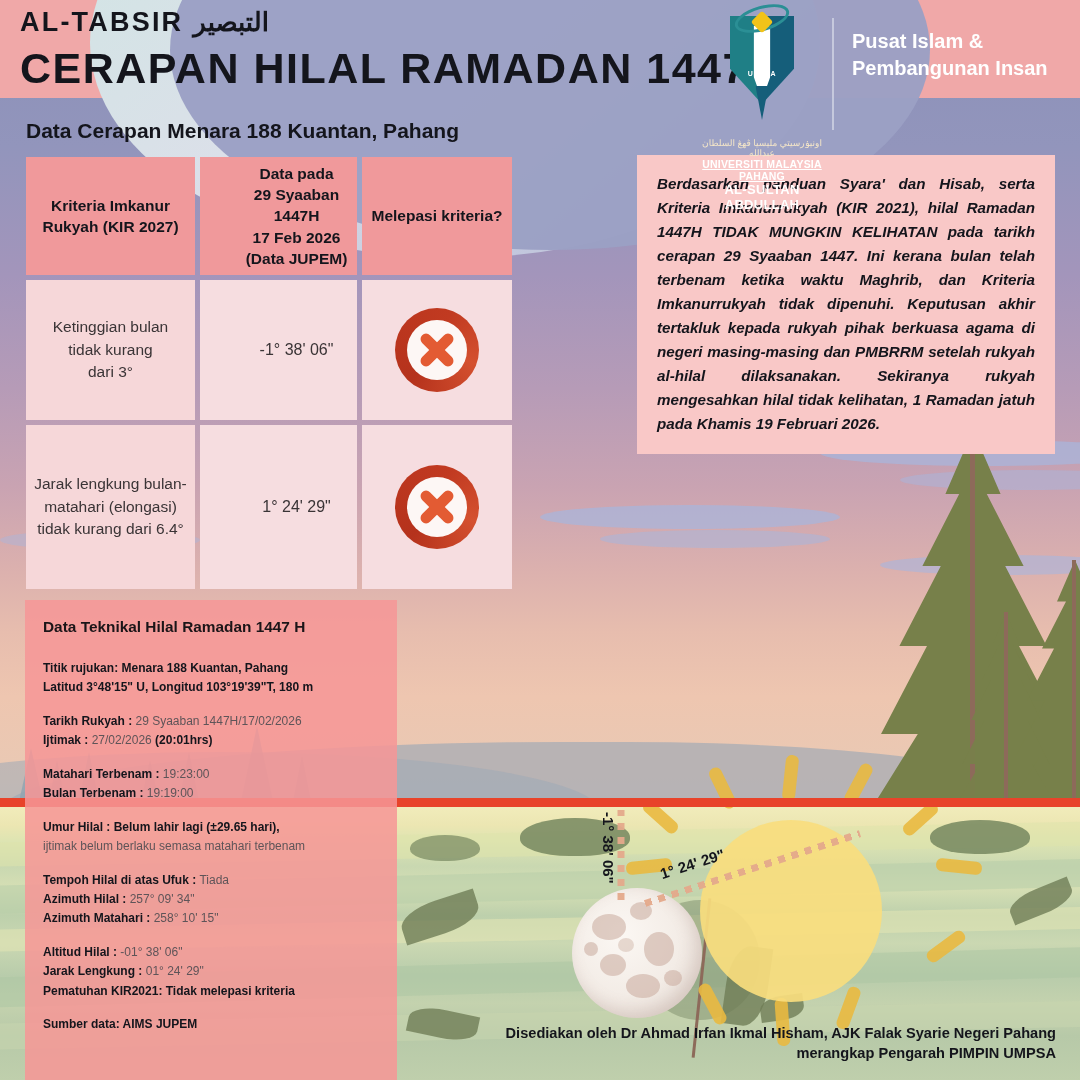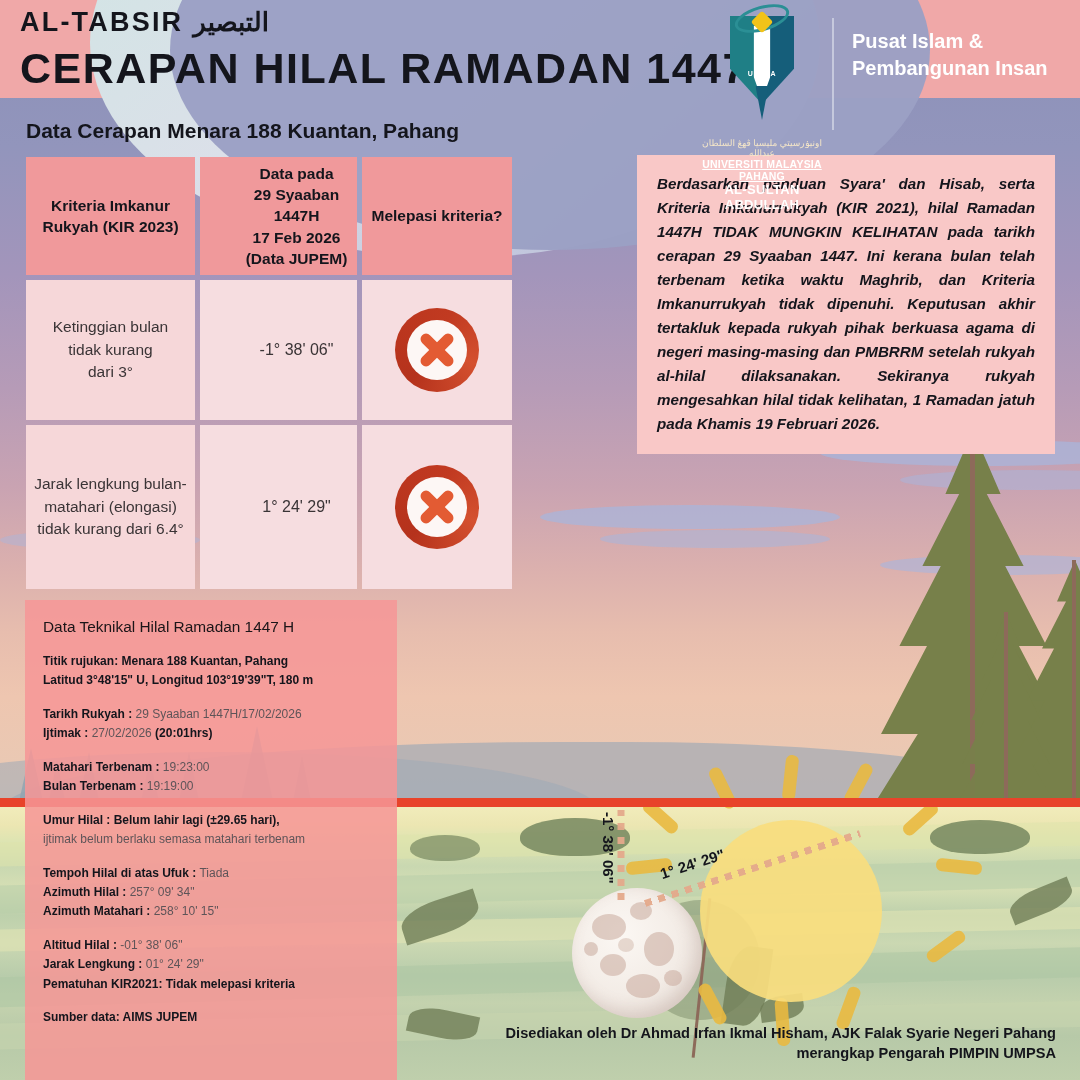--- a/index.html
+++ b/index.html
@@ -163,21 +163,21 @@
   
   .tech {
     position:absolute; left:25px; top:600px; width:372px; height:480px; z-index:26;
     background:rgba(246,150,150,0.86); padding:18px 20px 0 18px;
     color:#1b1518;
   }
   .tech .line { font-size:12px; line-height:1.62; }
   .tech b { font-weight:bold; color:#14151c; }
   .tech .soft { color:#5e5458; }
   .tech .sp { height:14px; }
-  .tech .h { font-size:15.4px; font-weight:normal; margin-bottom:2px; }
+  .tech .h { font-size:15.4px; font-weight:bold; margin-bottom:9px; }
 
   
   .sun {
     position:absolute; left:700px; top:820px; width:182px; height:182px;
     border-radius:50%; background:#f9dd7e; z-index:20; opacity:.92;
   }
   .ray { position:absolute; background:#e9b940; border-radius:6px; z-index:19; opacity:.9; }
   .moon {
     position:absolute; left:572px; top:888px; width:130px; height:130px;
     border-radius:50%; z-index:21;
@@ -330,21 +330,21 @@
   </div>
 
   <div class="subtitle">Data Cerapan Menara 188 Kuantan, Pahang</div>
 
   <div class="tbl">
 
     <div class="trow">
       <div class="tcell th c1 h-head">
         <div>
           <div>Kriteria Imkanur</div>
-          <div>Rukyah (KIR 2023)</div>
+          <div>Rukyah (KIR 2027)</div>
         </div>
       </div>
       <div class="gap"></div>
       <div class="tcell th c2 h-head">
         <div>
           <div>Data pada</div>
           <div>29 Syaaban 1447H</div>
           <div>17 Feb 2026</div>
           <div>(Data JUPEM)</div>
         </div>

